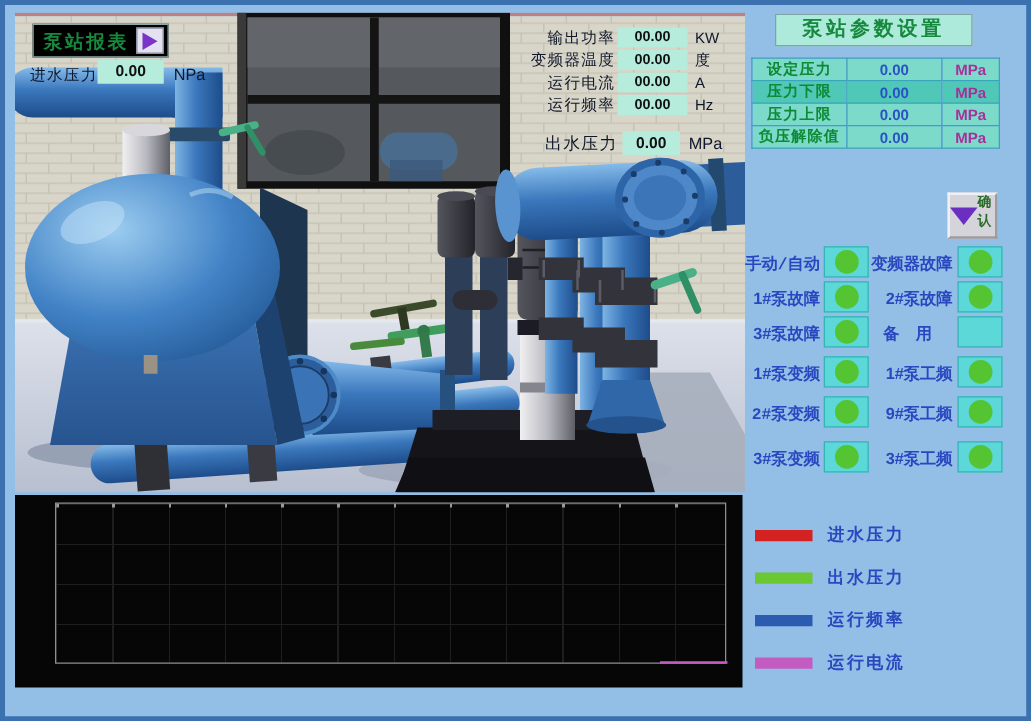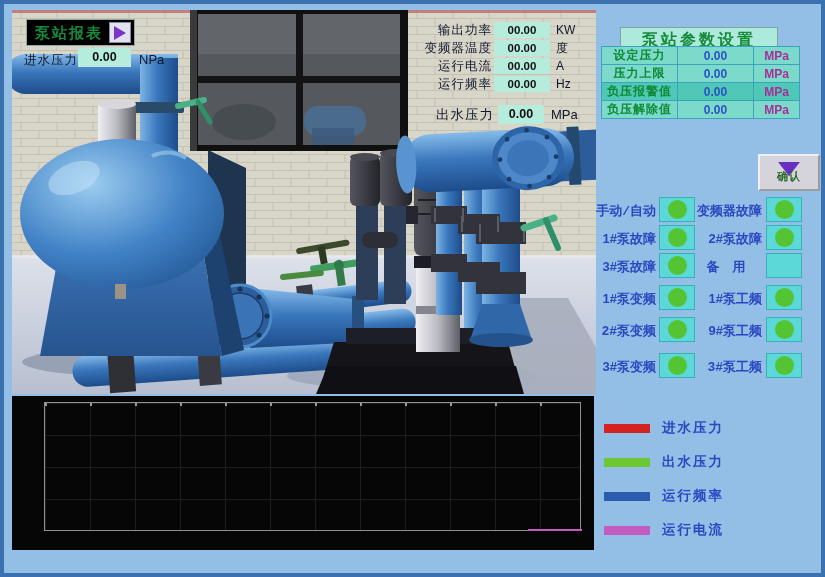--- a/index.html
+++ b/index.html
@@ -20,30 +20,30 @@
   .readouts{position:absolute;left:398px;top:12px;display:flex;flex-direction:column;gap:2px;}
   .readout-row{display:flex;align-items:center;height:16px;}
   .readout-row .rl{width:82px;text-align:right;font-size:12.5px;letter-spacing:1px;}
   .readout-row .rv{width:56px;height:16px;font-size:11.5px;line-height:16px;margin-left:2px;}
   .readout-row .ru{margin-left:6px;font-size:12px;}
   .outlet-row{position:absolute;left:424px;top:95px;display:flex;align-items:center;}
   .outlet-row .rl{font-size:13.5px;letter-spacing:1px;}
   .outlet-row .rv{width:46px;height:19px;font-size:12.5px;line-height:19px;margin-left:4px;}
   .outlet-row .ru{margin-left:7px;font-size:13px;}
   
-  .settings-title{position:absolute;left:616px;top:23px;width:158px;height:26px;background:#aeeadc;border:1px solid #7fa4a4;color:#168a3c;font-weight:bold;font-size:16px;letter-spacing:3px;text-align:center;line-height:24px;}
+  .settings-title{position:absolute;left:616px;top:7px;width:158px;height:26px;background:#aeeadc;border:1px solid #7fa4a4;color:#168a3c;font-weight:bold;font-size:16px;letter-spacing:3px;text-align:center;line-height:24px;}
   table.param{position:absolute;left:597px;top:42px;width:198px;border-collapse:collapse;table-layout:fixed;}
   table.param td,table.param th{border:1px solid #3aa4bc;font-size:12px;font-weight:bold;text-align:center;padding:0;height:17px;overflow:hidden;white-space:nowrap;}
   table.param th{background:#62d2c2;color:#8a2090;height:18px;letter-spacing:1px;}
   table.param tr.odd td{background:#7cdacb;}
   table.param tr.even td{background:#4fc8b8;}
   td.pname{color:#0e8a34;letter-spacing:1px;}
   td.pval{color:#2a52c4;}
   td.punit{color:#a82f9a;}
-  .confirm-btn{position:absolute;left:754px;top:150px;width:62px;height:37px;background:#d4d4da;border:2px outset #efeff4;display:flex;flex-direction:column;align-items:center;justify-content:center;cursor:pointer;}
+  .confirm-btn{position:absolute;left:754px;top:150px;width:40px;height:37px;background:#d4d4da;border:2px outset #efeff4;display:flex;flex-direction:row;align-items:center;justify-content:center;cursor:pointer;}
   .tri-down{width:0;height:0;border-left:11px solid transparent;border-right:11px solid transparent;border-top:14px solid #6a2fc0;}
   .confirm-btn .lbl{margin-top:-7px;color:#2a6a2a;font-weight:bold;font-size:11px;letter-spacing:1px;}
   
   .st-label{position:absolute;font-size:13px;color:#2b47c0;font-weight:bold;text-align:right;white-space:nowrap;}
   .st-box{position:absolute;width:36px;height:25px;background:#5cd8d8;border:1px solid #38b0b8;display:flex;align-items:center;justify-content:center;}
   .st-dot{width:19px;height:19px;border-radius:50%;}
   
   .lg-bar{position:absolute;width:46px;height:9px;}
   .lg-label{position:absolute;font-size:13.5px;color:#2b47c0;font-weight:bold;letter-spacing:2px;}
   
@@ -310,27 +310,27 @@
         <col style="width:76px">
         <col style="width:76px">
         <col style="width:46px">
       </colgroup>
     <tbody>
     <tr class="odd">
       <td class="pname">设定压力</td>
       <td class="pval">0.00</td>
       <td class="punit">MPa</td>
     </tr>
-    <tr class="odd">
-      <td class="pname">压力上限</td>
+    <tr class="even">
+      <td class="pname">压力下限</td>
       <td class="pval">0.00</td>
       <td class="punit">MPa</td>
     </tr>
-    <tr class="even">
-      <td class="pname">负压报警值</td>
+    <tr class="odd">
+      <td class="pname">压力上限</td>
       <td class="pval">0.00</td>
       <td class="punit">MPa</td>
     </tr>
     <tr class="odd">
       <td class="pname">负压解除值</td>
       <td class="pval">0.00</td>
       <td class="punit">MPa</td>
     </tr>
   </tbody>
     </table>
@@ -382,21 +382,21 @@
     </div>
   <span class="st-label" style="left:686px;top:318px;width:72px;">9#泵工频</span>
   <div class="st-box" style="left:762px;top:313px;">
       <span class="st-dot" style="background: rgb(85, 196, 51);"></span>
     </div>
 
   <span class="st-label" style="left:592px;top:354px;width:60px;">3#泵变频</span>
   <div class="st-box" style="left:655px;top:349px;">
       <span class="st-dot" style="background: rgb(85, 196, 51);"></span>
     </div>
-  <span class="st-label" style="left:686px;top:354px;width:72px;font-family:Liberation Mono, monospace;">3#泵工频</span>
+  <span class="st-label" style="left:686px;top:354px;width:72px;">3#泵工频</span>
   <div class="st-box" style="left:762px;top:349px;">
       <span class="st-dot" style="background: rgb(85, 196, 51);"></span>
     </div>
 
   <div class="chart">
     <div class="plot">
       <div class="plot-ticks"></div>
       <div class="trace-current" style="background: rgb(195, 92, 192);"></div>
     </div>
   </div>

